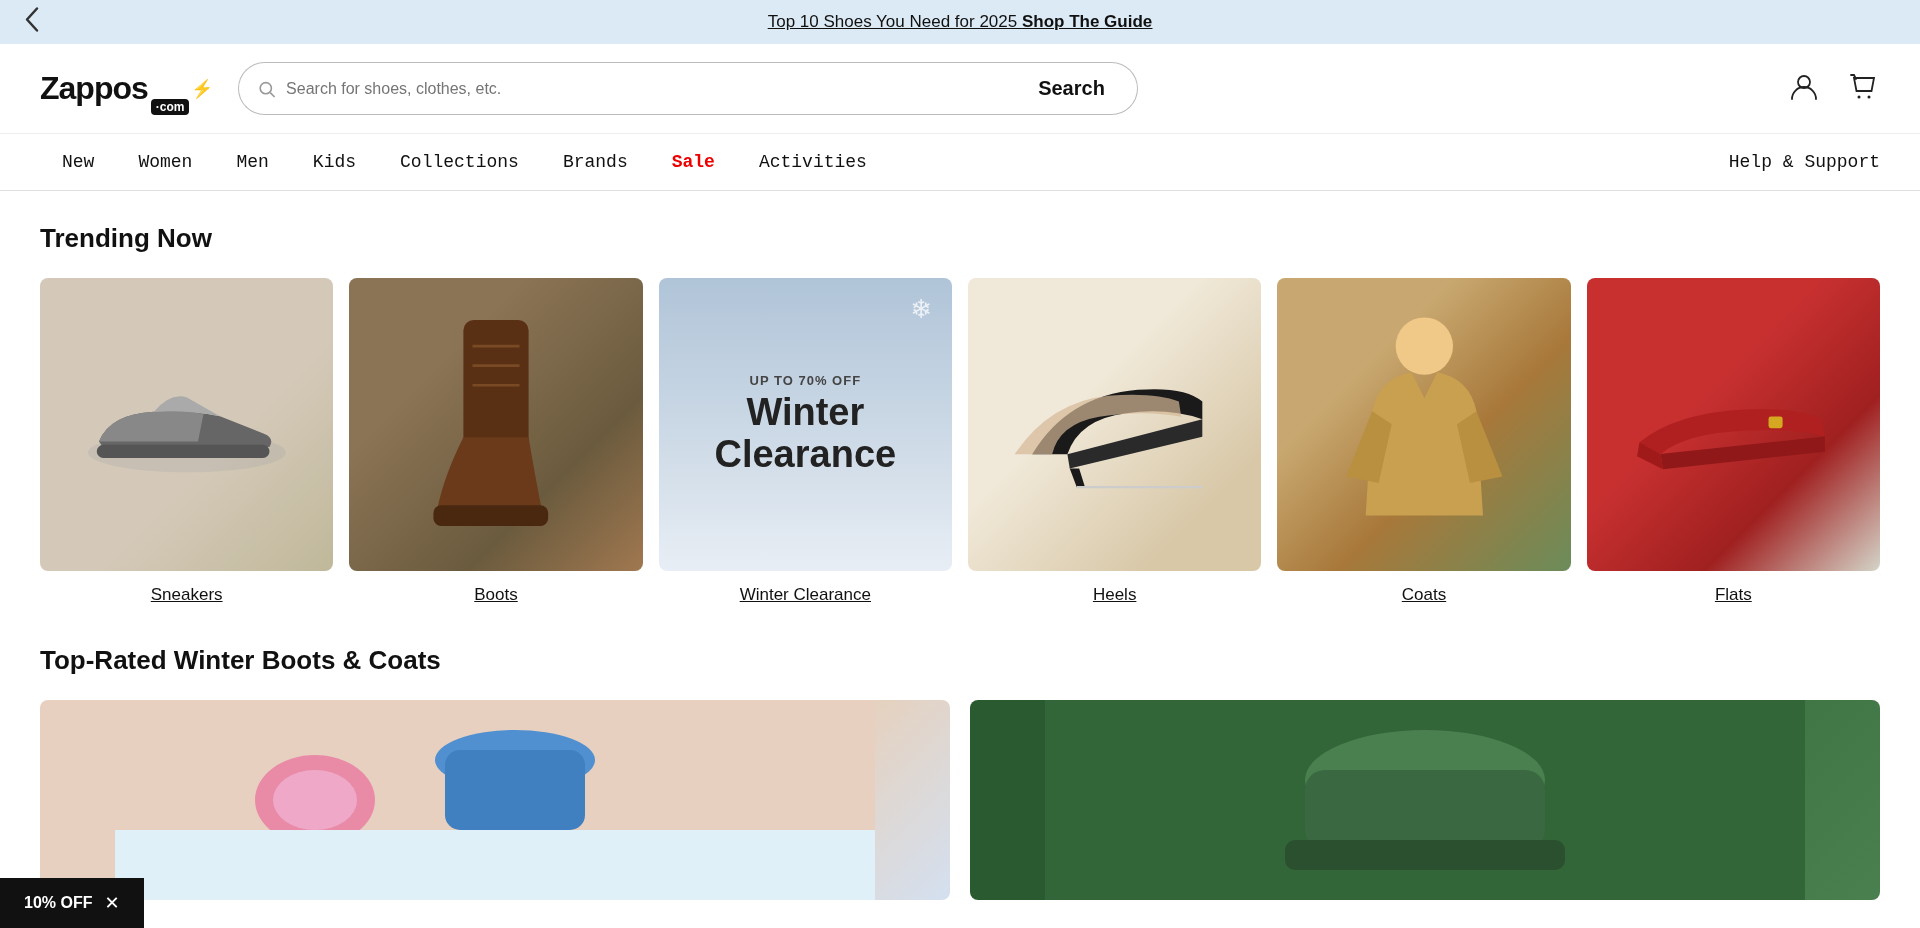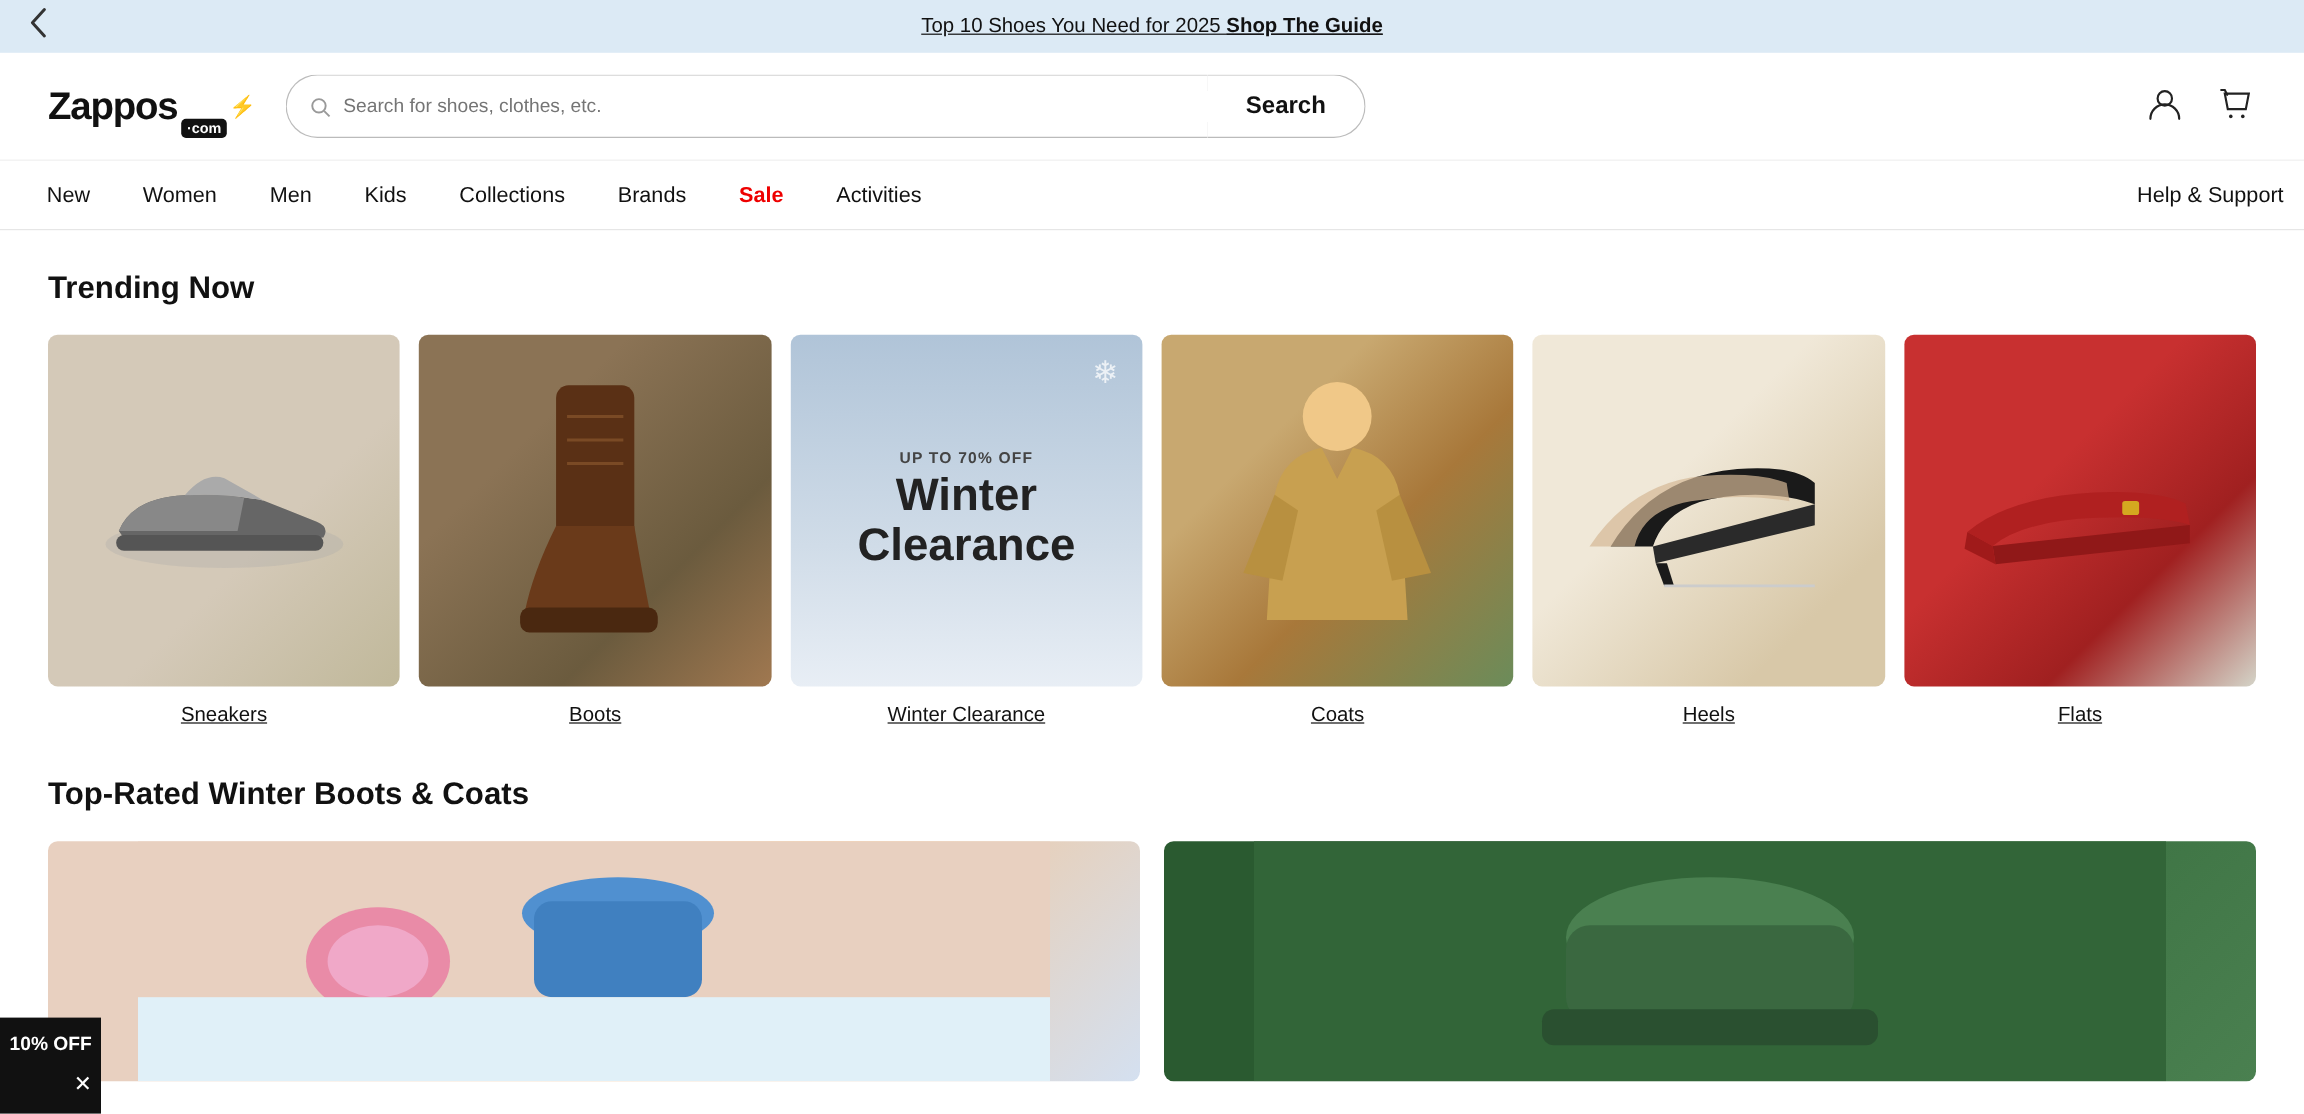--- a/index.html
+++ b/index.html
@@ -92,23 +92,24 @@
       background: none;
       border: none;
       cursor: pointer;
       color: #222;
     }
 
     
     .main-nav {
       background: #fff;
       border-bottom: 1px solid #e0e0e0;
-      padding: 0 17px;
-      display: flex;
-      align-items: center;
+      padding: 0 40px;
+      display: flex;
+      align-items: center;
+      font-family: Liberation Mono, monospace;
     }
     .nav-items {
       display: flex;
       align-items: center;
       gap: 0;
       flex: 1;
     }
     .nav-item {
       padding: 18px 22px;
       font-size: 18px;
@@ -236,28 +237,27 @@
       background: linear-gradient(135deg, #2a5a30 30%, #3a7040 60%, #4a8050 100%);
     }
 
     
     .promo-bar {
       position: fixed;
       bottom: 0;
       left: 0;
       background: #111;
       color: #fff;
-      padding: 14px 8px;
+      padding: 14px 24px;
       font-size: 16px;
       font-weight: bold;
       display: flex;
-      align-items: flex-end;
+      align-items: center;
       gap: 12px;
       z-index: 100;
-      flex-direction: column;
     }
     .promo-close {
       background: none;
       border: none;
       color: #fff;
       font-size: 18px;
       cursor: pointer;
     }
   </style>
 </head>
@@ -361,47 +361,47 @@
         <div class="trending-img-box img-clearance" style="position:relative; flex-direction:column;">
           <span style="position:absolute;top:16px;right:20px;font-size:26px;color:#fff;opacity:0.75;">❄</span>
           <div class="clearance-text-small">UP TO 70% OFF</div>
           <div class="clearance-text-large" style="white-space:pre-line;">Winter
 Clearance</div>
         </div>
         <span class="trending-label">Winter Clearance</span>
       </div>
 
       <div class="trending-item">
-        <div class="trending-img-box img-coats">
-          <svg width="65%" height="80%" viewBox="0 0 130 180">
-
-            <circle cx="65" cy="30" r="22" fill="#f0c888"></circle>
-            <path d="M25 80 Q30 55 55 50 L65 70 L75 50 Q100 55 105 80 L110 160 L20 160 Z" fill="#c8a050"></path>
-            <path d="M25 80 L5 130 L30 135 L40 90 Z" fill="#b89040"></path>
-            <path d="M105 80 L125 130 L100 135 L90 90 Z" fill="#b89040"></path>
-          </svg>
-        </div>
-        <span class="trending-label">Coats</span>
-      </div>
-
-      <div class="trending-item">
         <div class="trending-img-box img-heels">
           <svg width="80%" height="75%" viewBox="0 0 200 130">
             <path d="M30 90 Q60 40 120 35 Q160 32 175 45 L175 60 Q145 50 110 55 Q70 60 60 90 Z" fill="#1a1a1a"></path>
             <path d="M60 90 L175 60 L175 75 L62 102 Z" fill="#2a2a2a"></path>
             <path d="M62 102 L68 118 L75 118 L70 102 Z" fill="#1a1a1a"></path>
             <line x1="68" y1="118" x2="175" y2="118" stroke="#ccc" stroke-width="2"></line>
 
             <path d="M10 100 Q40 55 90 50 Q130 47 150 55 L152 68 Q120 62 82 68 Q48 74 42 100 Z" fill="#d4b896" opacity="0.7" transform="translate(5,-10)"></path>
           </svg>
         </div>
         <span class="trending-label">Heels</span>
       </div>
 
       <div class="trending-item">
+        <div class="trending-img-box img-coats">
+          <svg width="65%" height="80%" viewBox="0 0 130 180">
+
+            <circle cx="65" cy="30" r="22" fill="#f0c888"></circle>
+            <path d="M25 80 Q30 55 55 50 L65 70 L75 50 Q100 55 105 80 L110 160 L20 160 Z" fill="#c8a050"></path>
+            <path d="M25 80 L5 130 L30 135 L40 90 Z" fill="#b89040"></path>
+            <path d="M105 80 L125 130 L100 135 L90 90 Z" fill="#b89040"></path>
+          </svg>
+        </div>
+        <span class="trending-label">Coats</span>
+      </div>
+
+      <div class="trending-item">
         <div class="trending-img-box img-flats">
           <svg width="80%" height="70%" viewBox="0 0 200 130">
             <path d="M20 80 Q50 55 110 52 Q155 50 175 60 L178 75 Q155 68 112 70 Q60 72 38 90 Z" fill="#b02020"></path>
             <path d="M38 90 L178 75 L178 88 L40 103 Z" fill="#901818"></path>
             <path d="M20 80 L38 90 L40 103 L18 92 Z" fill="#a01a1a"></path>
 
             <rect x="130" y="58" width="12" height="10" rx="2" fill="#d4a820"></rect>
           </svg>
         </div>
         <span class="trending-label">Flats</span>

